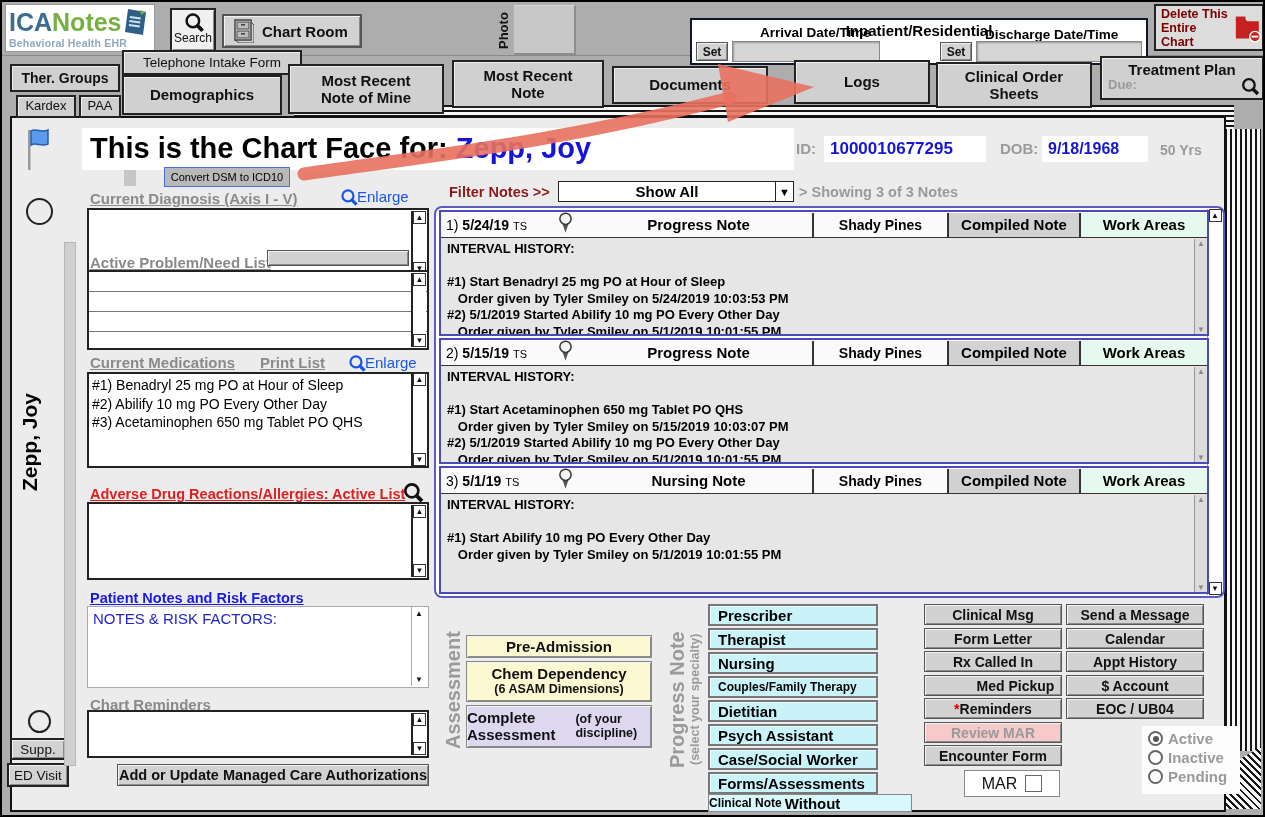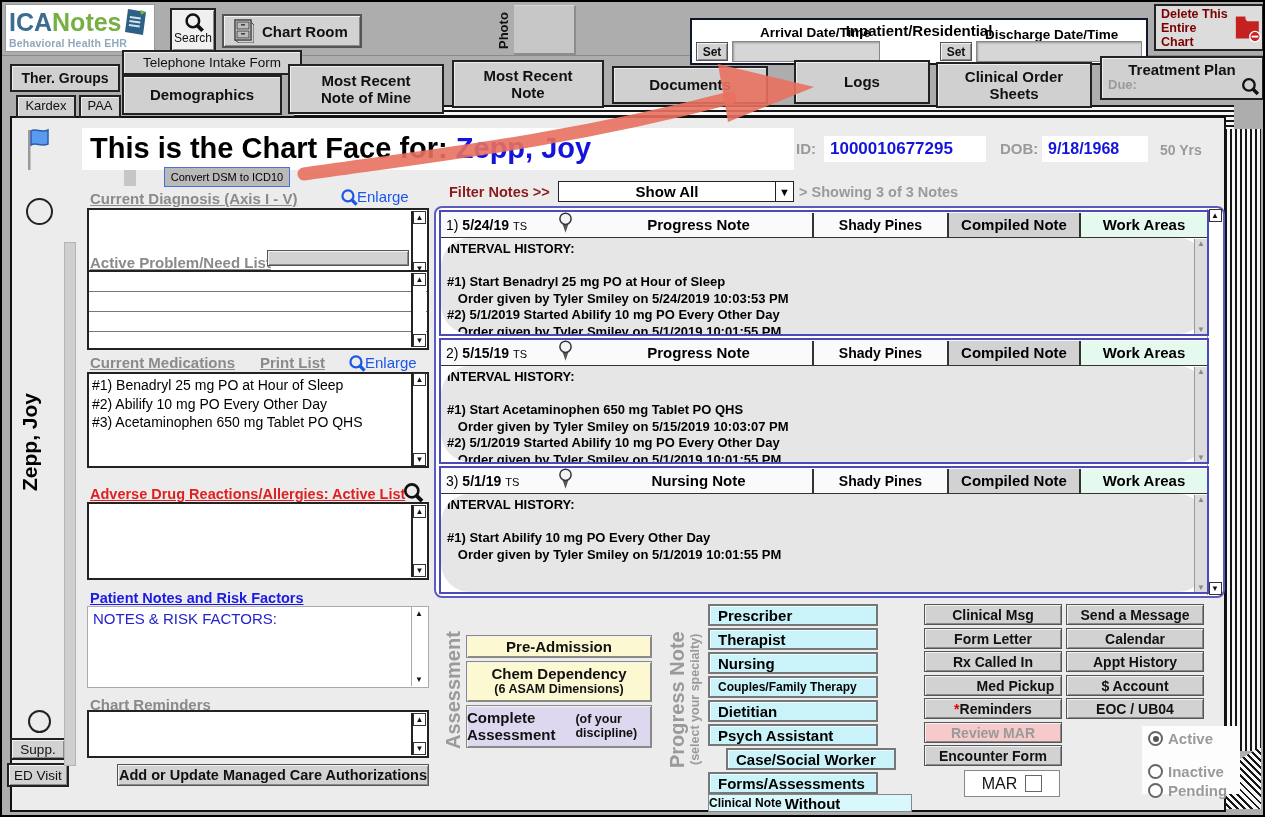--- a/index.html
+++ b/index.html
@@ -19,21 +19,21 @@
   .sb .box{width:13px;height:13px;border:1px solid #333;display:flex;align-items:center;justify-content:center;background:#fff;}
   .mag{display:inline-block;position:relative;width:13px;height:13px;}
   .mag::before{content:"";position:absolute;left:0;top:0;width:8px;height:8px;border:2px solid currentColor;border-radius:50%;}
   .mag::after{content:"";position:absolute;width:7px;height:2.5px;background:currentColor;transform:rotate(45deg);left:8px;top:10px;}
   .stripeH{background:repeating-linear-gradient(to bottom,#161616 0 2px,#f7f7f7 2px 5px);}
   .stripeV{background:repeating-linear-gradient(to right,#161616 0 2px,#f7f7f7 2px 5px);}
   .stripeD{background:repeating-linear-gradient(45deg,#161616 0 2px,#f7f7f7 2px 5px);}
   .notecard{position:absolute;left:3px;width:770px;border:2px solid #4a4ab8;background:#fff;}
   .nhead{display:flex;align-items:center;height:26px;background:#fafafa;border-bottom:1px solid #333;}
   .nbody{position:relative;background:#e6e6e6;font-weight:bold;font-size:13px;line-height:16.5px;
-         white-space:pre-wrap;overflow:hidden;padding:3px 16px 12px 6px;color:#000;border-radius:29px;}
+         white-space:pre-wrap;overflow:hidden;padding:3px 16px 12px 6px;color:#000;}
   .nsb{position:absolute;top:0;bottom:0;right:0;width:13px;background:#dcdcdc;border-left:1px solid #999;
        display:flex;flex-direction:column;justify-content:space-between;align-items:center;}
   .nsb span{font-size:8px;color:#888;}
   .cellbtn{height:24px;display:flex;align-items:center;justify-content:center;font-weight:bold;font-size:15px;border-left:2px solid #333;}
   .spec{position:absolute;left:706px;width:170px;height:22px;background:#c9f3f8;border:2px solid #777;
         box-shadow:inset 1px 1px 0 #eafcff;display:flex;align-items:center;padding-left:8px;font-weight:bold;color:#000;}
   .act{position:absolute;width:138px;height:21px;}
   .radio{width:15px;height:15px;border:2px solid #666;border-radius:50%;display:inline-block;position:relative;background:#fff;}
   .radio.sel::after{content:"";position:absolute;left:2.5px;top:2.5px;width:6px;height:6px;border-radius:50%;background:#555;}
   .rlab{color:#9a9a9a;font-weight:bold;font-size:15px;}
@@ -329,21 +329,21 @@
   
   <div class="abs vert" style="left:664px;top:600px;height:195px;font-size:20px;font-weight:bold;color:#9a9a9a;z-index:3;">Progress Note</div>
   <div class="abs vert" style="left:686px;top:600px;height:195px;font-size:12.5px;font-weight:bold;color:#9a9a9a;z-index:3;">(select your specialty)</div>
 
   <div class="spec" style="top:602px;font-size:15px;z-index:3;">Prescriber</div>
   <div class="spec" style="top:626px;font-size:15px;z-index:3;">Therapist</div>
   <div class="spec" style="top:650px;font-size:15px;z-index:3;">Nursing</div>
   <div class="spec" style="top:674px;font-size:12px;z-index:3;">Couples/Family Therapy</div>
   <div class="spec" style="top:698px;font-size:15px;z-index:3;">Dietitian</div>
   <div class="spec" style="top:722px;font-size:15px;z-index:3;">Psych Assistant</div>
-  <div class="spec" style="top:746px;font-size:15px;z-index:3;margin-left:18px;">Case/Social Worker</div>
+  <div class="spec" style="top:746px;font-size:15px;z-index:3;">Case/Social Worker</div>
   <div class="spec" style="top:770px;font-size:15px;z-index:3;">Forms/Assessments</div>
   <div class="abs" style="left:706px;top:792px;width:204px;height:18px;background:#d8f8fb;border:1.5px solid #888;z-index:3;display:flex;align-items:center;justify-content:flex-start;">
     <span style="font-size:12px;font-weight:bold;">Clinical Note </span>
     <span style="font-size:15px;font-weight:bold;margin-left:3px;">Without</span>
   </div>
 
   
   <div class="act btn" style="left:922px;top:602px;font-size:14px;z-index:3;border-width:1.5px;">Clinical Msg</div>
   <div class="act btn" style="left:922px;top:626px;font-size:14px;z-index:3;border-width:1.5px;">Form Letter</div>
   <div class="act btn" style="left:922px;top:649px;font-size:14px;z-index:3;border-width:1.5px;">Rx Called In</div>
@@ -361,21 +361,21 @@
   <div class="act btn" style="left:1064px;top:673px;font-size:14px;z-index:3;border-width:1.5px;">$ Account</div>
   <div class="act btn" style="left:1064px;top:696px;font-size:14px;z-index:3;border-width:1.5px;">EOC / UB04</div>
 
   <div class="abs" style="left:962px;top:768px;width:96px;height:27px;background:#fff;border:1.5px solid #888;z-index:3;display:flex;align-items:center;justify-content:center;gap:8px;">
     <span style="font-size:16px;color:#111;">MAR</span>
     <span style="width:17px;height:17px;border:1.5px solid #666;background:#fff;display:inline-block;"></span>
   </div>
 
   
   <div class="abs" style="left:1140px;top:724px;width:98px;height:68px;background:#fdfdfd;z-index:3;padding:4px 0 0 6px;">
-    <div style="display:flex;align-items:center;gap:5px;margin-bottom:16px;">
+    <div style="display:flex;align-items:center;gap:5px;margin-bottom:2px;">
       <span class="radio sel"></span>
       <span class="rlab">Active</span>
     </div>
     <div style="display:flex;align-items:center;gap:5px;margin-bottom:2px;">
       <span class="radio"></span>
       <span class="rlab">Inactive</span>
     </div>
     <div style="display:flex;align-items:center;gap:5px;">
       <span class="radio"></span>
       <span class="rlab">Pending</span>

